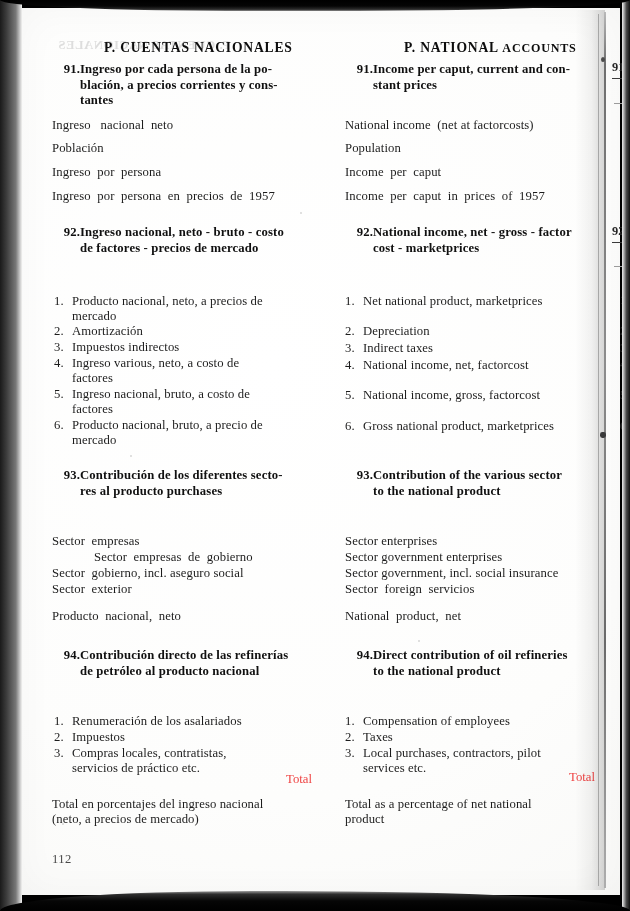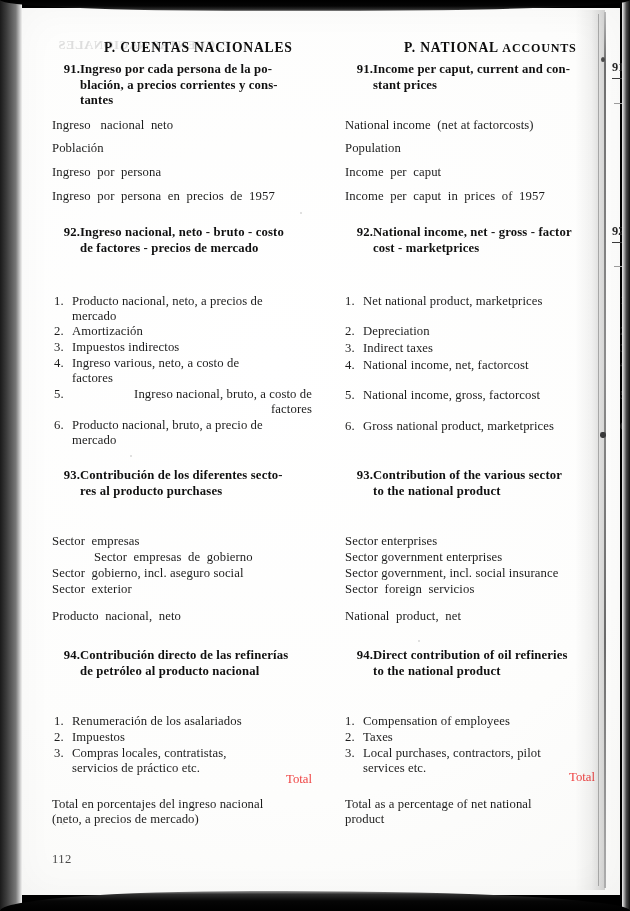--- a/index.html
+++ b/index.html
@@ -250,21 +250,21 @@
     <span class="n">3.</span>
     <span class="t">Impuestos  indirectos</span>
   </div>
   <div class="item" style="left:54px; top:356px; width:258px;">
     <span class="n">4.</span>
     <span class="t" style="white-space:pre-line;">Ingreso  various,  neto,  a  costo  de
 factores</span>
   </div>
   <div class="item" style="left:54px; top:387px; width:258px;">
     <span class="n">5.</span>
-    <span class="t" style="white-space:pre-line;text-align:right;">Ingreso  nacional,  bruto,  a  costo  de
+    <span class="t" style="white-space:pre-line;">Ingreso  nacional,  bruto,  a  costo  de
 factores</span>
   </div>
   <div class="item" style="left:54px; top:418px; width:258px;">
     <span class="n">6.</span>
     <span class="t" style="white-space:pre-line;">Producto  nacional,  bruto,  a  precio  de
 mercado</span>
   </div>
 
   <div class="item" style="left:345px; top:294px; width:252px;">
     <span class="n">1.</span>

